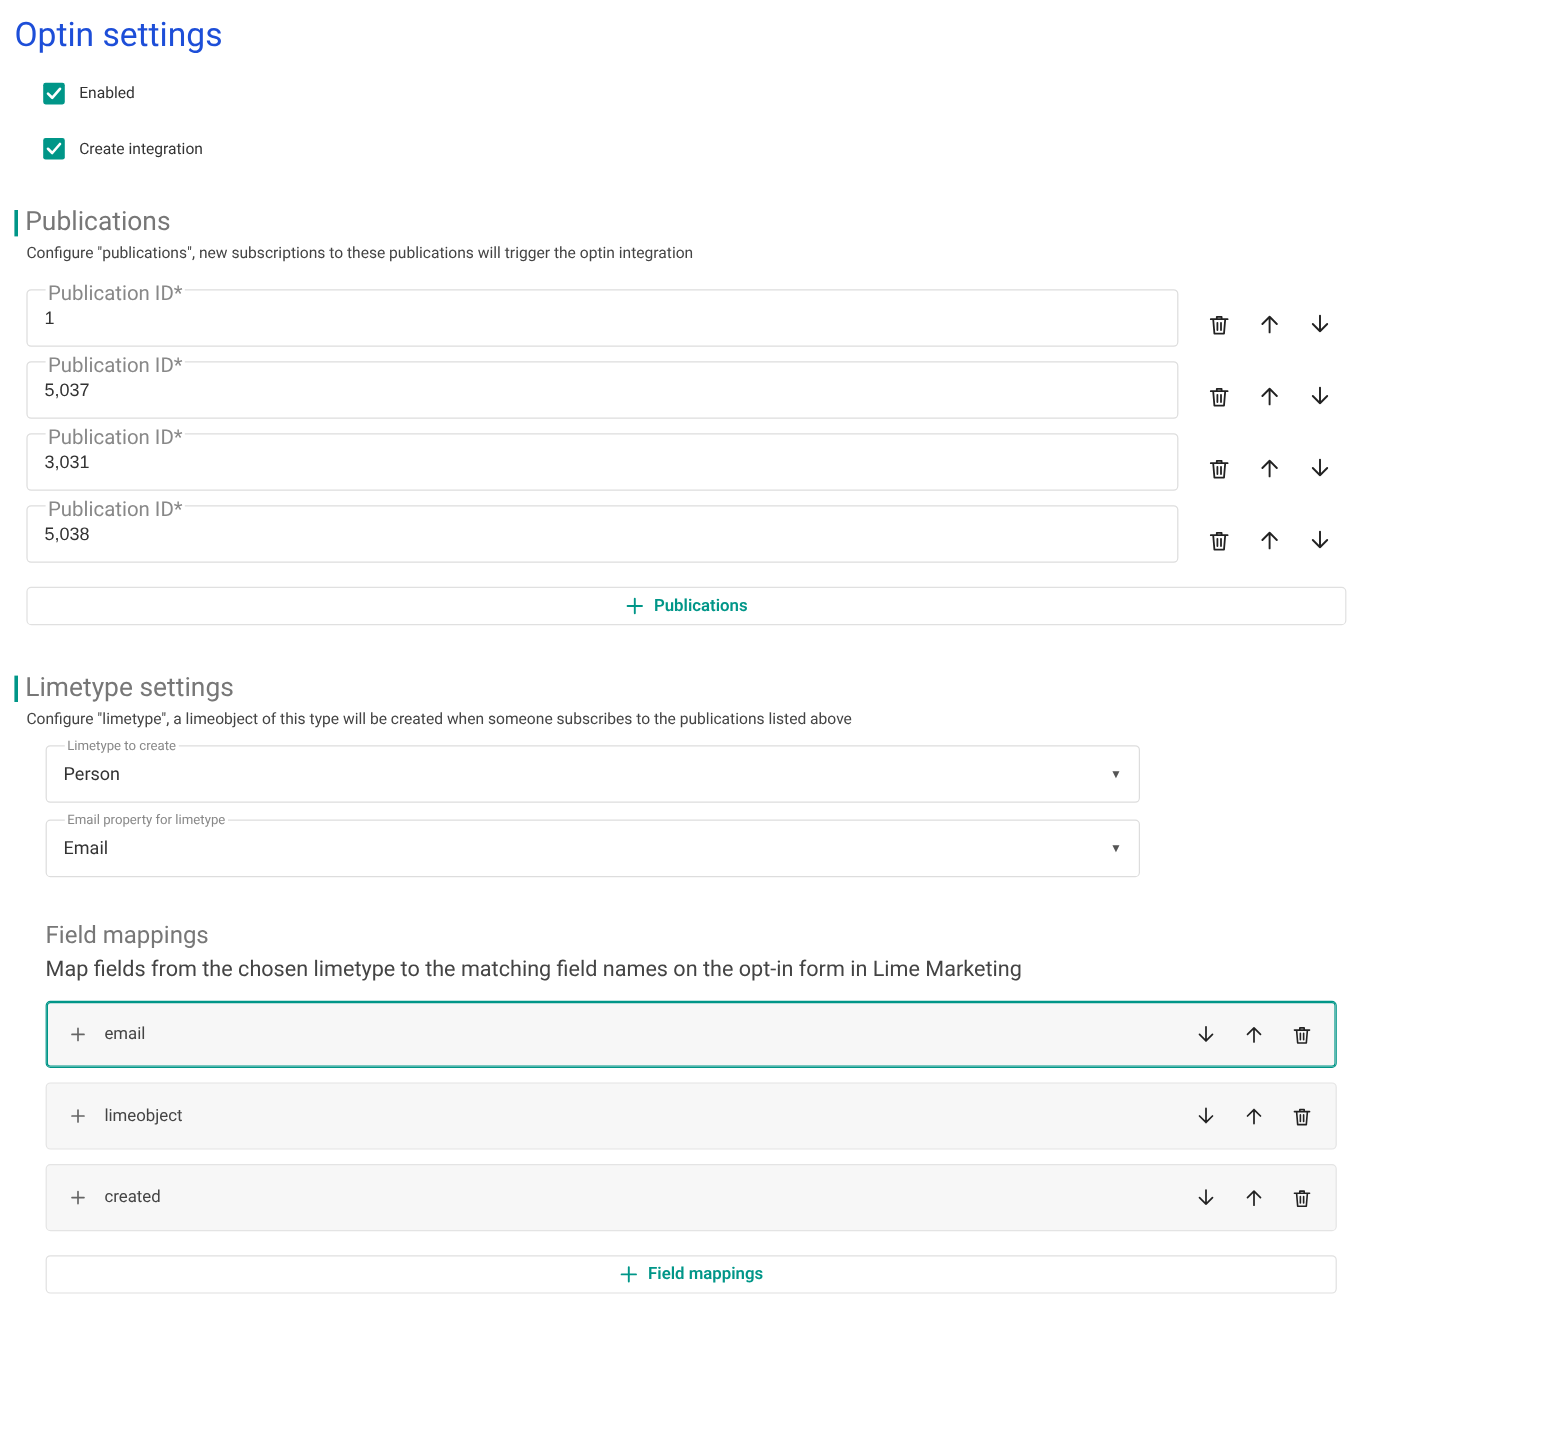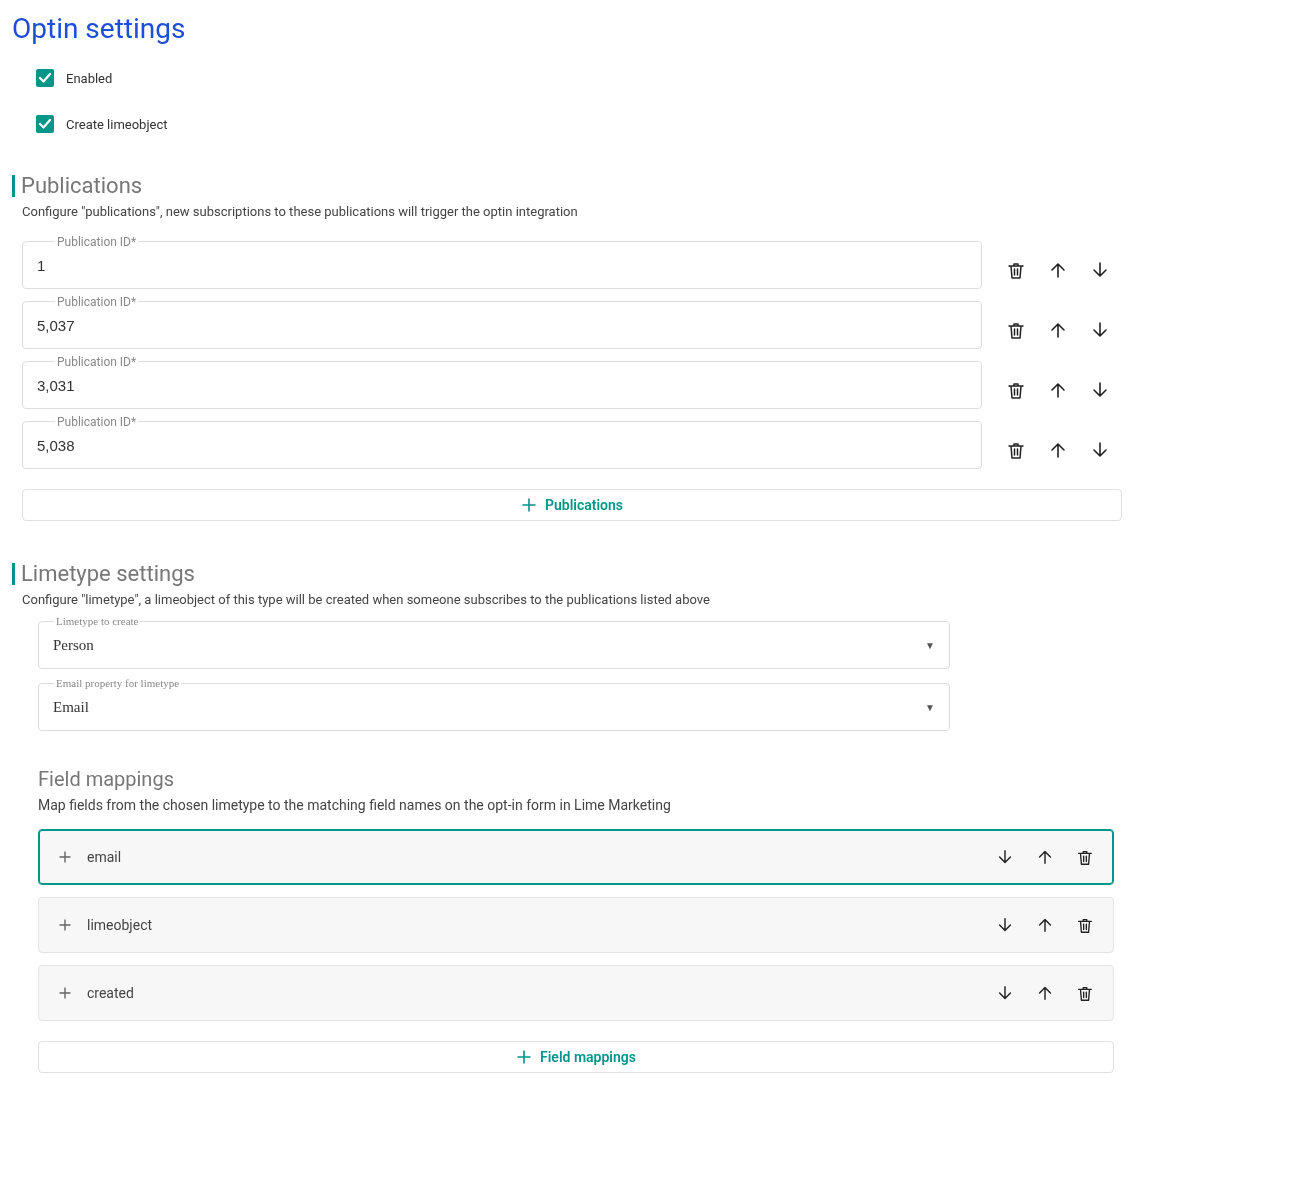--- a/index.html
+++ b/index.html
@@ -60,22 +60,22 @@
     margin: 0 0 0 10px;
     padding-top: 12px;
   }
   .pub-field {
     position: relative;
     flex: 0 0 960px;
   }
   .pub-field .float-label {
     position: absolute;
     top: -6px;
-    left: 33px;
-    font-size: 12px;
+    left: 16px;
+    font-size: 17px;
     color: #888;
     background: #fff;
     padding: 0 2px;
   }
   .pub-field input {
     width: 100%;
     height: 48px;
     border: 1px solid #ddd;
     border-radius: 4px;
     padding: 0 14px;
@@ -114,21 +114,20 @@
     cursor: pointer;
     gap: 8px;
   }
   .add-button svg { width: 16px; height: 16px; }
 
   
   .select-wrap {
     position: relative;
     margin: 14px 10px 0 26px;
     width: 912px;
-    font-family: Liberation Serif, serif;
   }
   .select-wrap .float-label {
     position: absolute;
     top: -6px; left: 16px;
     font-size: 11px; color: #888; background: #fff; padding: 0 2px;
   }
   .select-wrap .select-box {
     height: 48px;
     border: 1px solid #ddd;
     border-radius: 4px;
@@ -144,21 +143,21 @@
   .select-wrap .caret { font-size: 10px; color: #555; }
 
   
   h3.sub-title {
     font-size: 20px;
     font-weight: 400;
     color: #777;
     margin: 36px 0 6px 26px;
   }
   .sub-desc {
-    font-size: 14px;
+    font-size: 18px;
     color: #444;
     margin: 0 0 16px 26px;
   }
 
   
   .panel {
     margin: 0 0 12px 26px;
     width: 1076px;
     height: 56px;
     border: 1px solid #e4e4e4;
@@ -228,21 +227,21 @@
       </svg>
     </span>
   <span>Enabled</span>
 </div>
 <div class="checkbox-row">
   <span class="cb">
       <svg viewBox="0 0 14 14">
         <use href="#ico-check"></use>
       </svg>
     </span>
-  <span>Create limeobject</span>
+  <span>Create integration</span>
 </div>
 
 <div class="section-title">
   <span class="bar"></span>
   <h2>Publications</h2>
 </div>
 <p class="section-desc">Configure "publications", new subscriptions to these publications will trigger the optin integration</p>
 
 <div id="pub-rows">
     <div class="pub-row">

